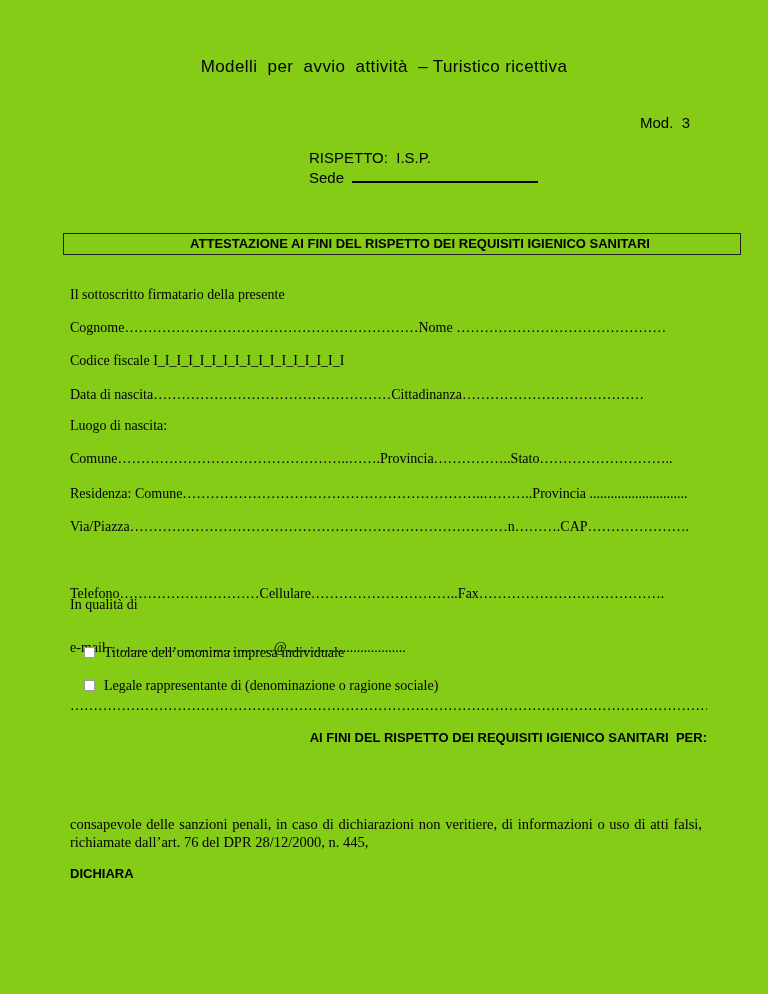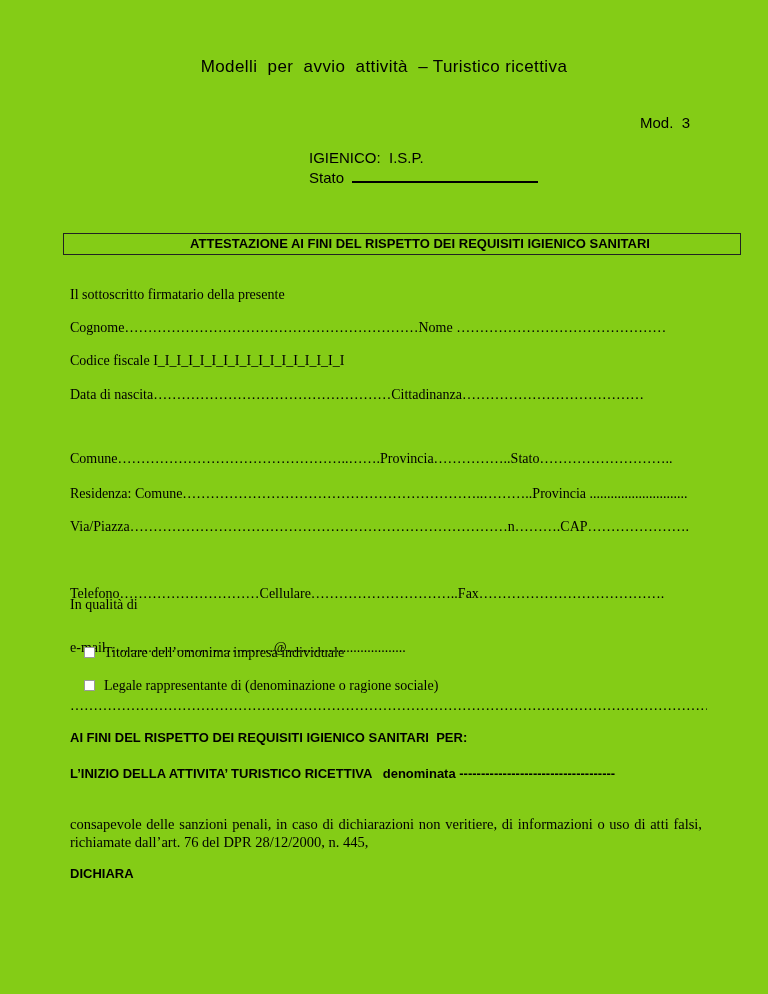--- a/index.html
+++ b/index.html
@@ -51,21 +51,21 @@
   }
   .two-line{line-height:18px;}
   .checkbox{
     display:inline-block;width:9px;height:9px;
     border:1px solid #9a9a9a;background:#fff;
     margin-right:9px;position:relative;top:1px;
   }
   .bold-sans{
     position:absolute;left:70px;width:637px;
     font:700 13px "Liberation Sans", sans-serif;
-    white-space:pre;overflow:hidden;
+    white-space:pre;overflow:hidden;text-align:right;
   }
   .para{
     position:absolute;left:70px;top:816px;width:632px;
     font:14.5px "Liberation Serif", serif;
     line-height:17.5px;
     text-align:justify;
   }
   .dichiara{
     position:absolute;left:70px;top:866px;width:545px;
     text-align:left;
@@ -75,36 +75,37 @@
 </head>
 <body>
 
 <div class="page">
 
   <div class="title">Modelli  per  avvio  attività  – Turistico ricettiva</div>
 
   <div class="mod">Mod.  3</div>
 
   <div class="addressee">
-    <div class="addr-line2">IGIENICO:  I.S.P.</div>
-    <div class="addr-line3"><span>Stato</span><span class="blank blank-sede"></span></div>
+    <div class="addr-line2">RISPETTO:  I.S.P.</div>
+    <div class="addr-line3"><span>Sede</span><span class="blank blank-sede"></span></div>
   </div>
 
   <div class="attestation-box">
     <span>ATTESTAZIONE AI FINI DEL RISPETTO DEI REQUISITI IGIENICO SANITARI</span>
   </div>
 
   <div class="line" style="top:287px">Il sottoscritto firmatario della presente</div>
 
   <div class="line" style="top:320px">Cognome………………………………………………………Nome ………………………………………</div>
 
   <div class="line" style="top:353px">Codice fiscale I_I_I_I_I_I_I_I_I_I_I_I_I_I_I_I_I</div>
 
   <div class="line" style="top:387px">Data di nascita……………………………………………Cittadinanza…………………………………</div>
 
+  <div class="line" style="top:418px">Luogo di nascita:</div>
 
   <div class="line" style="top:451px">Comune…………………………………………..…….Provincia……………..Stato………………………..</div>
 
   <div class="line" style="top:486px">Residenza: Comune………………………………………………………..………..Provincia ............................</div>
 
   <div class="line" style="top:519px">Via/Piazza………………………………………………………………………n……….CAP………………….</div>
 
   <div class="line two-line" style="top:549px">
     <div>Telefono…………………………Cellulare…………………………..Fax………………………………….</div>
     <div>e-mail………………………………@..................................</div>
@@ -117,19 +118,18 @@
   </div>
 
   <div class="line" style="top:662px">
     <span class="checkbox"></span><span>Legale rappresentante di (denominazione o ragione sociale)</span>
   </div>
 
   <div class="line" style="top:698px">……………………………………………………………………………………………………………………………</div>
 
   <div class="bold-sans" style="top:730px">AI FINI DEL RISPETTO DEI REQUISITI IGIENICO SANITARI  PER:</div>
 
-  <div class="bold-sans" style="top:766px">L’INIZIO DELLA ATTIVITA’ TURISTICO RICETTIVA   denominata ------------------------------------</div>
 
   <div class="para">consapevole delle sanzioni penali, in caso di dichiarazioni non veritiere, di informazioni o uso di atti falsi, richiamate dall’art. 76 del DPR 28/12/2000, n. 445,</div>
 
   <div class="dichiara">DICHIARA</div>
 
 </div>
 
 </body></html>

